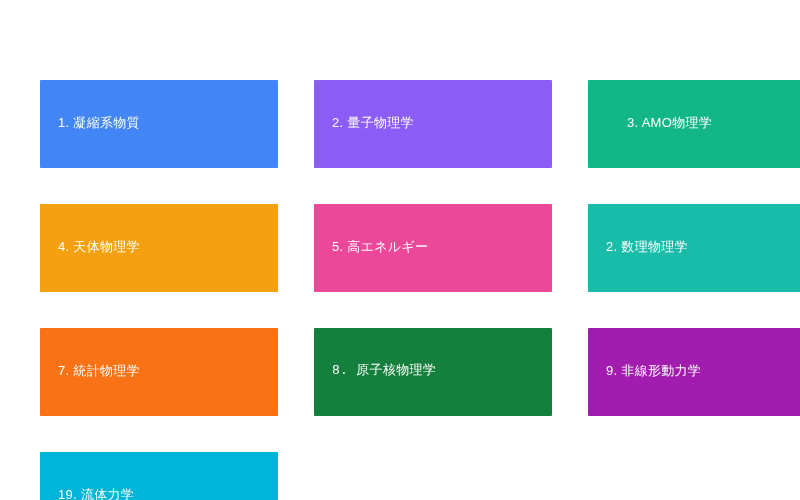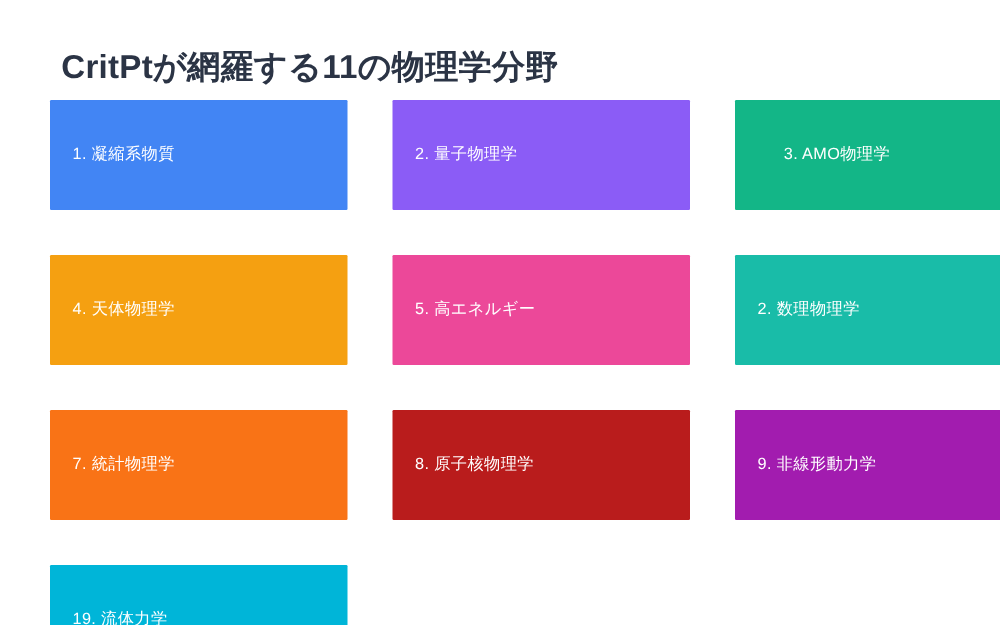--- a/index.html
+++ b/index.html
@@ -68,21 +68,20 @@
     white-space: nowrap;
     overflow: hidden;
     text-overflow: ellipsis;
   }
 </style>
 </head>
 <body style="background: rgb(255, 255, 255);">
 
 <div id="slide" style="background: rgb(255, 255, 255);">
 
-  <h1 id="page-title" style="color: rgb(43, 52, 69);">CritPtが網羅する11の物理学分野</h1>
 
   <div id="card-grid">
 
   <div class="domain-card" style="background: rgb(66, 133, 244);">
         <span class="domain-card-label">1. 凝縮系物質</span>
       </div>
       <div class="domain-card" style="background: rgb(139, 92, 246);">
         <span class="domain-card-label">2. 量子物理学</span>
       </div>
       <div class="domain-card" style="background: rgb(19, 182, 135); padding-left: 21px;">
@@ -93,21 +92,21 @@
       </div>
       <div class="domain-card" style="background: rgb(236, 72, 153);">
         <span class="domain-card-label">5. 高エネルギー</span>
       </div>
       <div class="domain-card" style="background: rgb(25, 188, 168);">
         <span class="domain-card-label">2. 数理物理学</span>
       </div>
       <div class="domain-card" style="background: rgb(249, 115, 22);">
         <span class="domain-card-label">7. 統計物理学</span>
       </div>
-      <div class="domain-card" style="background: #b91c1c;">
+      <div class="domain-card" style="background: #15803d; font-family: Liberation Mono, monospace;">
         <span class="domain-card-label">8. 原子核物理学</span>
       </div>
       <div class="domain-card" style="background: #a21caf;">
         <span class="domain-card-label">9. 非線形動力学</span>
       </div>
       <div class="domain-card" style="background: rgb(0, 181, 216);">
         <span class="domain-card-label">19. 流体力学</span>
       </div>
     </div>
 

